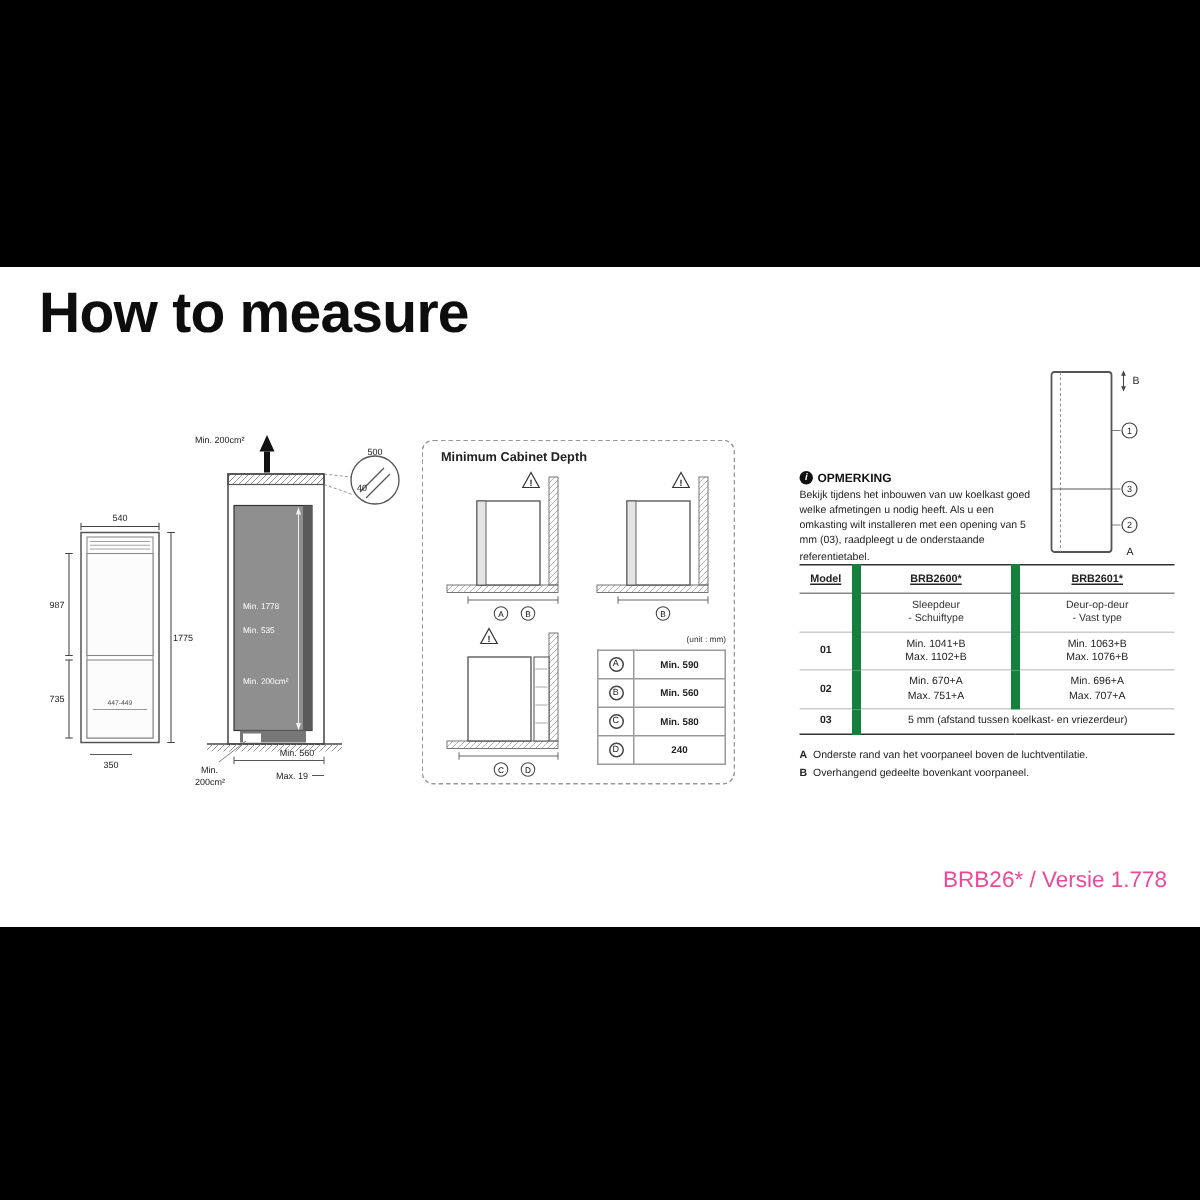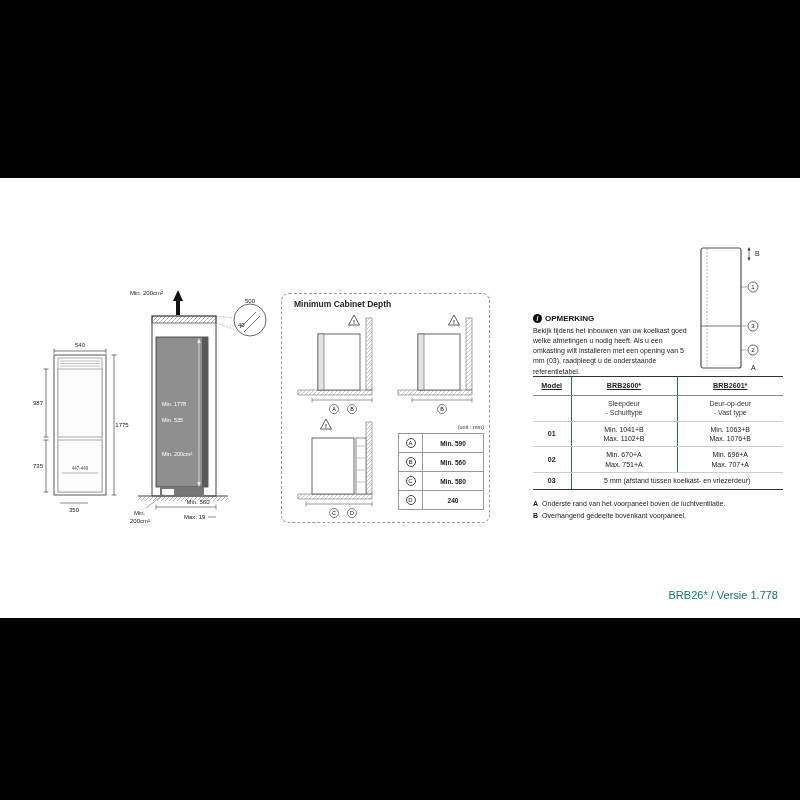--- a/index.html
+++ b/index.html
@@ -1,20 +1,20 @@
 <!DOCTYPE html>
 <html><head>
 <meta charset="utf-8">
 <style>
   * { margin:0; padding:0; box-sizing:border-box; }
   html,body { width:800px; height:800px; background:#000; font-family:"Liberation Sans", sans-serif; }
   .frame { position:relative; width:800px; height:800px; background:#000; overflow:hidden; }
   .page { position:absolute; left:0; top:178px; width:800px; height:440px; background:#fff; color:#111; }
   .title { position:absolute; left:26px; top:10px; font-size:38px; font-weight:600; color:#0d0d0d; letter-spacing:-0.5px; }
-  .footer { position:absolute; right:22px; top:411px; font-size:11px; color:#0f766e; }
+  .footer { position:absolute; right:22px; top:400px; font-size:15px; color:#ec4899; }
   svg text { font-family:"Liberation Sans", sans-serif; }
   .dim { font-size:6px; fill:#222; }
   .dimw { font-size:5.5px; fill:#fff; }
 
   .svg-front { position:absolute; left:30px; top:162px; }
   .svg-side  { position:absolute; left:128px; top:108px; }
   .svg-outline { position:absolute; left:693px; top:64px; }
 
   .cab-box { position:absolute; left:281px; top:115px; width:209px; height:230px;
              border:1.5px dashed #999; border-radius:8px; }
@@ -28,35 +28,36 @@
           border:1px solid #444; border-radius:50%; font-size:6px; line-height:1; }
 
   .note { position:absolute; left:533px; top:116px; width:160px; }
   .note-head { display:flex; align-items:center; gap:3px; font-size:8px; font-weight:bold; color:#111;margin-top:20px; }
   .info-icon { width:9px; height:9px; border-radius:50%; background:#111; color:#fff; font-size:6.5px;
                display:flex; align-items:center; justify-content:center; font-weight:bold; font-style:italic; flex:0 0 auto; }
   .note-body { margin-top:3px; font-size:7px; line-height:1.45; color:#222; }
 
   .spec { position:absolute; left:533px; top:198px; width:250px; border-collapse:collapse; font-size:7px; color:#222; }
   .spec th, .spec td { text-align:center; padding:3px 2px; line-height:1.35; border-bottom:1px solid #ccc; }
-  .spec th + th, .spec td + td { border-left:1px solid #15803d; }
+  .spec th + th, .spec td + td { border-left:6px solid #15803d; }
   .spec thead th { border-top:1.5px solid #333; border-bottom:1px solid #888; font-weight:bold; font-size:7.2px; padding:4px 2px;text-decoration:underline; }
   .spec tbody tr:last-child td { border-bottom:1.5px solid #333; }
   .spec .rowlabel { font-weight:bold; }
   .spec .subrow td { color:#333; }
 
   .footnotes { position:absolute; left:533px; top:320px; width:252px; font-size:7px; line-height:1.7; color:#222; }
   .fn-key { font-weight:bold; margin-right:4px; }
 </style>
 </head>
 <body>
 
 <div class="frame">
   <div class="page">
 
+    <div class="title">How to measure</div>
 
     <svg class="svg-front" width="100" height="180" viewBox="0 0 100 180">
       <text x="50" y="7" text-anchor="middle" class="dim">540</text>
       <line x1="24" y1="11" x2="76" y2="11" stroke="#444" stroke-width="0.7"></line>
       <line x1="24" y1="8.5" x2="24" y2="13.5" stroke="#444" stroke-width="0.7"></line>
       <line x1="76" y1="8.5" x2="76" y2="13.5" stroke="#444" stroke-width="0.7"></line>
 
       <g>
         <rect x="24" y="15" width="52" height="140" fill="#fff" stroke="#555" stroke-width="1"></rect>
         <rect x="28" y="18" width="44" height="134" fill="#fff" stroke="#888" stroke-width="0.7"></rect>

